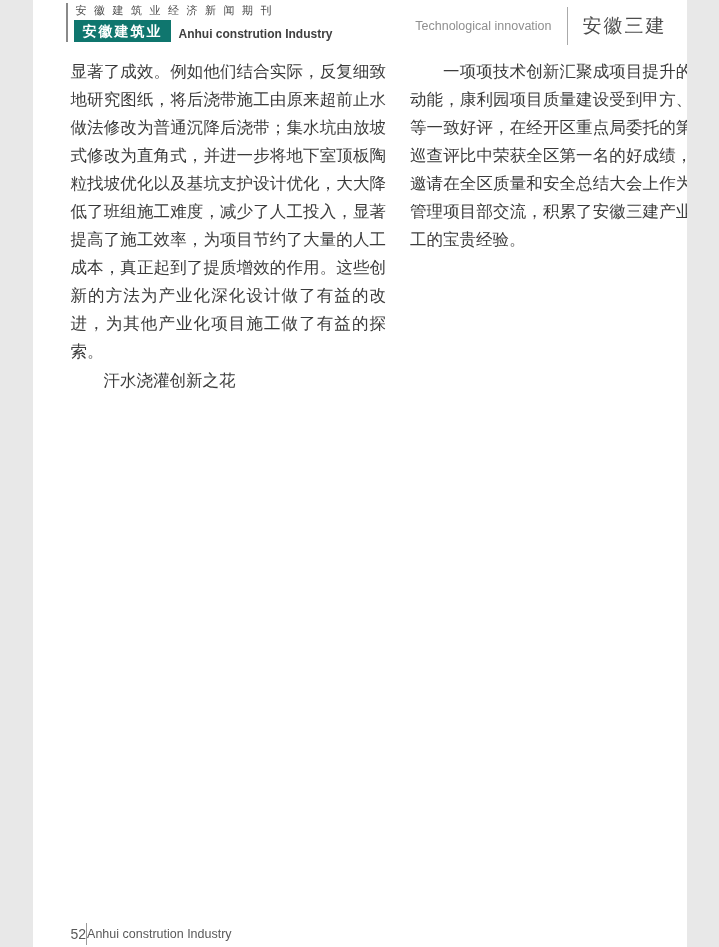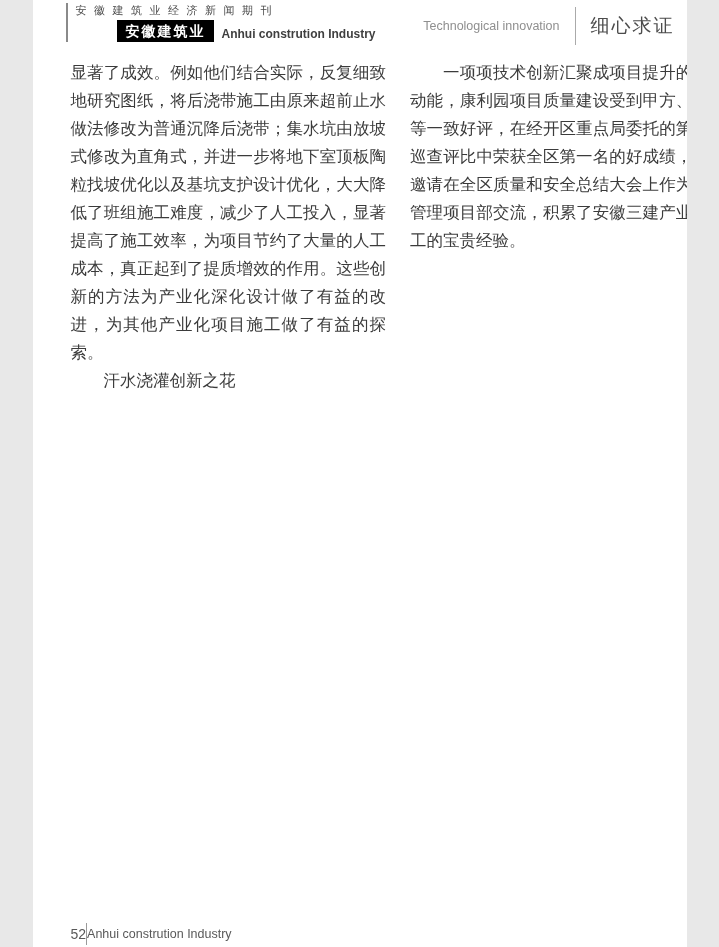--- a/index.html
+++ b/index.html
@@ -32,41 +32,40 @@
     padding-left: 2px;
   }
   .brand-row {
     margin-top: 3px;
     display: flex;
     align-items: flex-end;
     gap: 8px;
   }
   .brand-box {
     display: inline-block;
-    background: #000000;
+    background: #0f766e;
     color: #ffffff;
     font-weight: bold;
     font-size: 14px;
     letter-spacing: 2px;
     padding: 3px 8px 3px 9px;
     line-height: 16px;
-    margin-left: 43px;
   }
   .brand-english {
     font-weight: bold;
     font-size: 12px;
     color: #3f3f3f;
     line-height: 14px;
     padding-bottom: 1px;
     white-space: nowrap;
   }
   .header-right {
     position: absolute;
     top: 7px;
-    right: 12px;
+    right: 20px;
     display: flex;
     align-items: center;
     gap: 15px;
   }
   .section-english {
     font-size: 12.5px;
     color: #8f8f8f;
     white-space: nowrap;
   }
   .header-vdivider {
@@ -92,20 +91,21 @@
   }
   .column {
     flex: 1 1 0;
     min-width: 0;
   }
   .para, .subhead, .byline {
     font-size: 16.5px;
     line-height: 28px;
     text-align: justify;
     color: #3b3b3b;
+    font-family: Liberation Serif, serif;
   }
   .indent { text-indent: 2em; }
   .subhead {
     font-weight: normal;
     text-align: left;
     font-family: "Liberation Sans", "DejaVu Sans", sans-serif;
   }
   .byline {
     text-align: right;
     padding-right: 17px;
@@ -144,21 +144,21 @@
     <div class="journal-line">安徽建筑业经济新闻期刊</div>
     <div class="brand-row">
       <span class="brand-box">安徽建筑业</span>
       <span class="brand-english">Anhui constrution Industry</span>
     </div>
   </div>
 
   <div class="header-right">
     <span class="section-english">Technological innovation</span>
     <span class="header-vdivider"></span>
-    <span class="section-chinese">细心求证</span>
+    <span class="section-chinese">安徽三建</span>
   </div>
 
   <div class="columns">
     <section class="column">
         <p class="para">显著了成效。例如他们结合实际，反复细致地研究图纸，将后浇带施工由原来超前止水做法修改为普通沉降后浇带；集水坑由放坡式修改为直角式，并进一步将地下室顶板陶粒找坡优化以及基坑支护设计优化，大大降低了班组施工难度，减少了人工投入，显著提高了施工效率，为项目节约了大量的人工成本，真正起到了提质增效的作用。这些创新的方法为产业化深化设计做了有益的改进，为其他产业化项目施工做了有益的探索。</p>
         <h3 class="subhead indent">汗水浇灌创新之花</h3>
       </section>
     <section class="column">
         <p class="para indent">一项项技术创新汇聚成项目提升的巨大动能，康利园项目质量建设受到甲方、监理等一致好评，在经开区重点局委托的第三方巡查评比中荣获全区第一名的好成绩，并被邀请在全区质量和安全总结大会上作为优秀管理项目部交流，积累了安徽三建产业化施工的宝贵经验。</p>
       </section>

